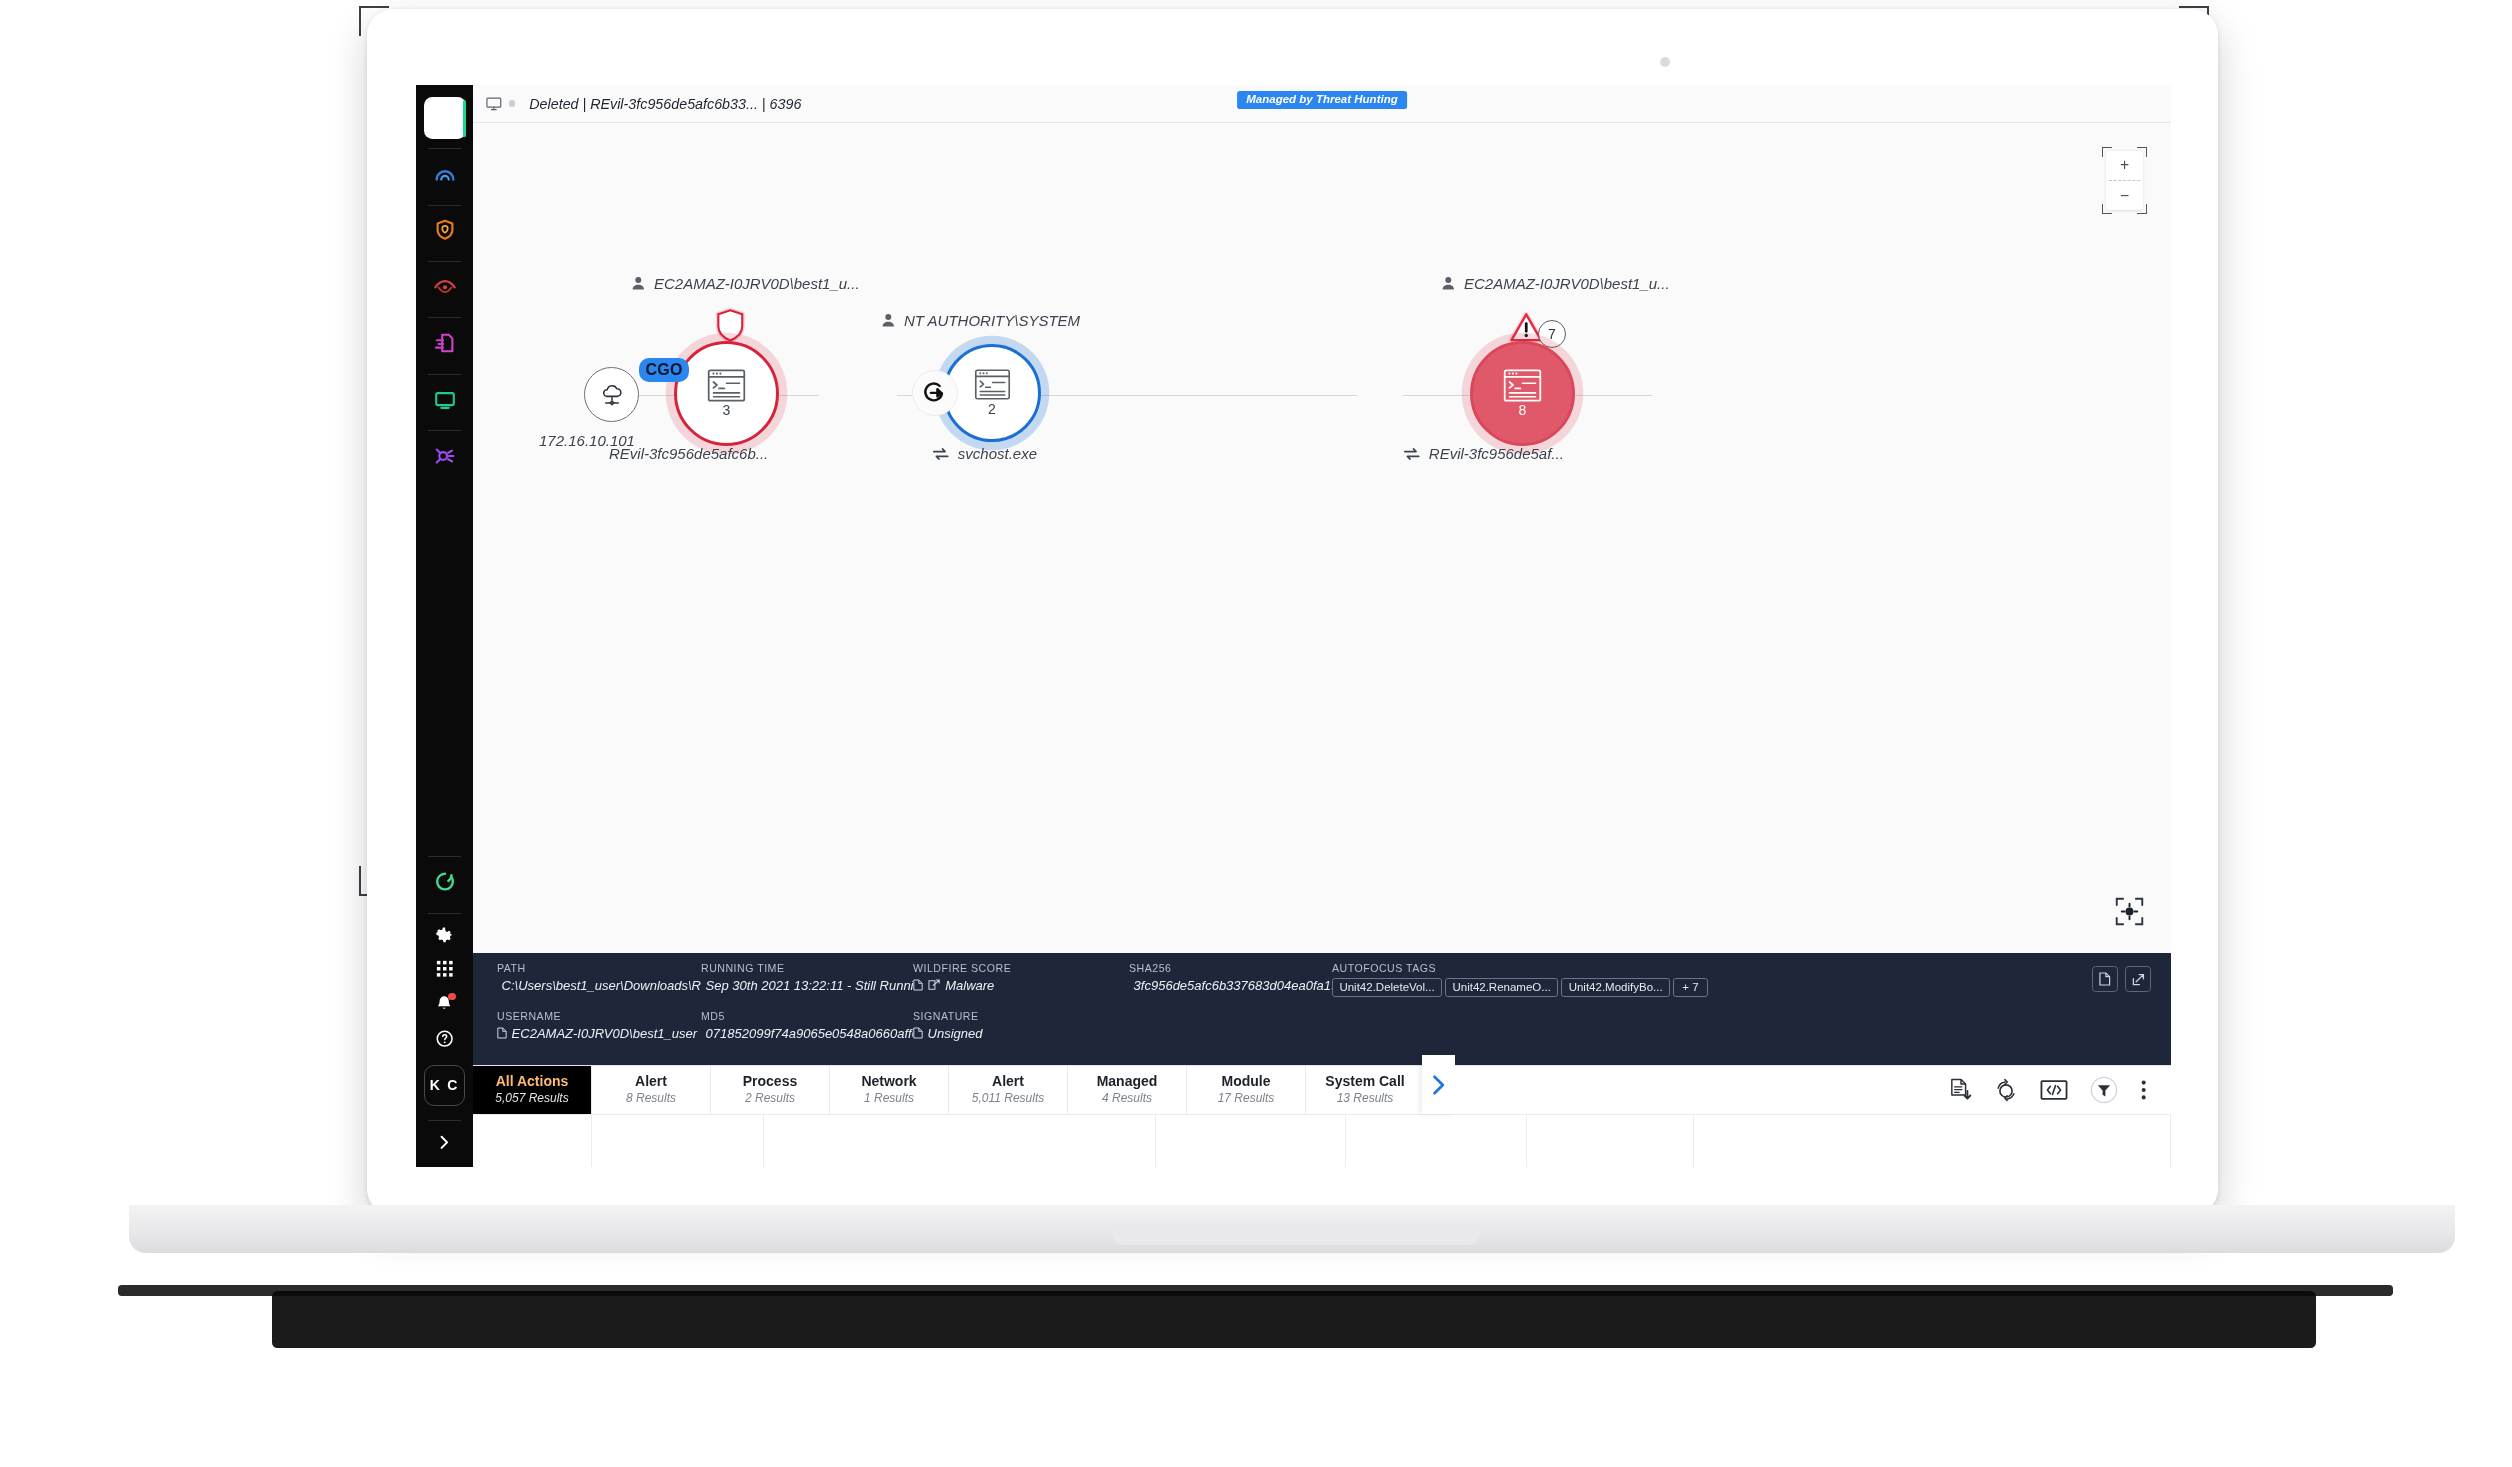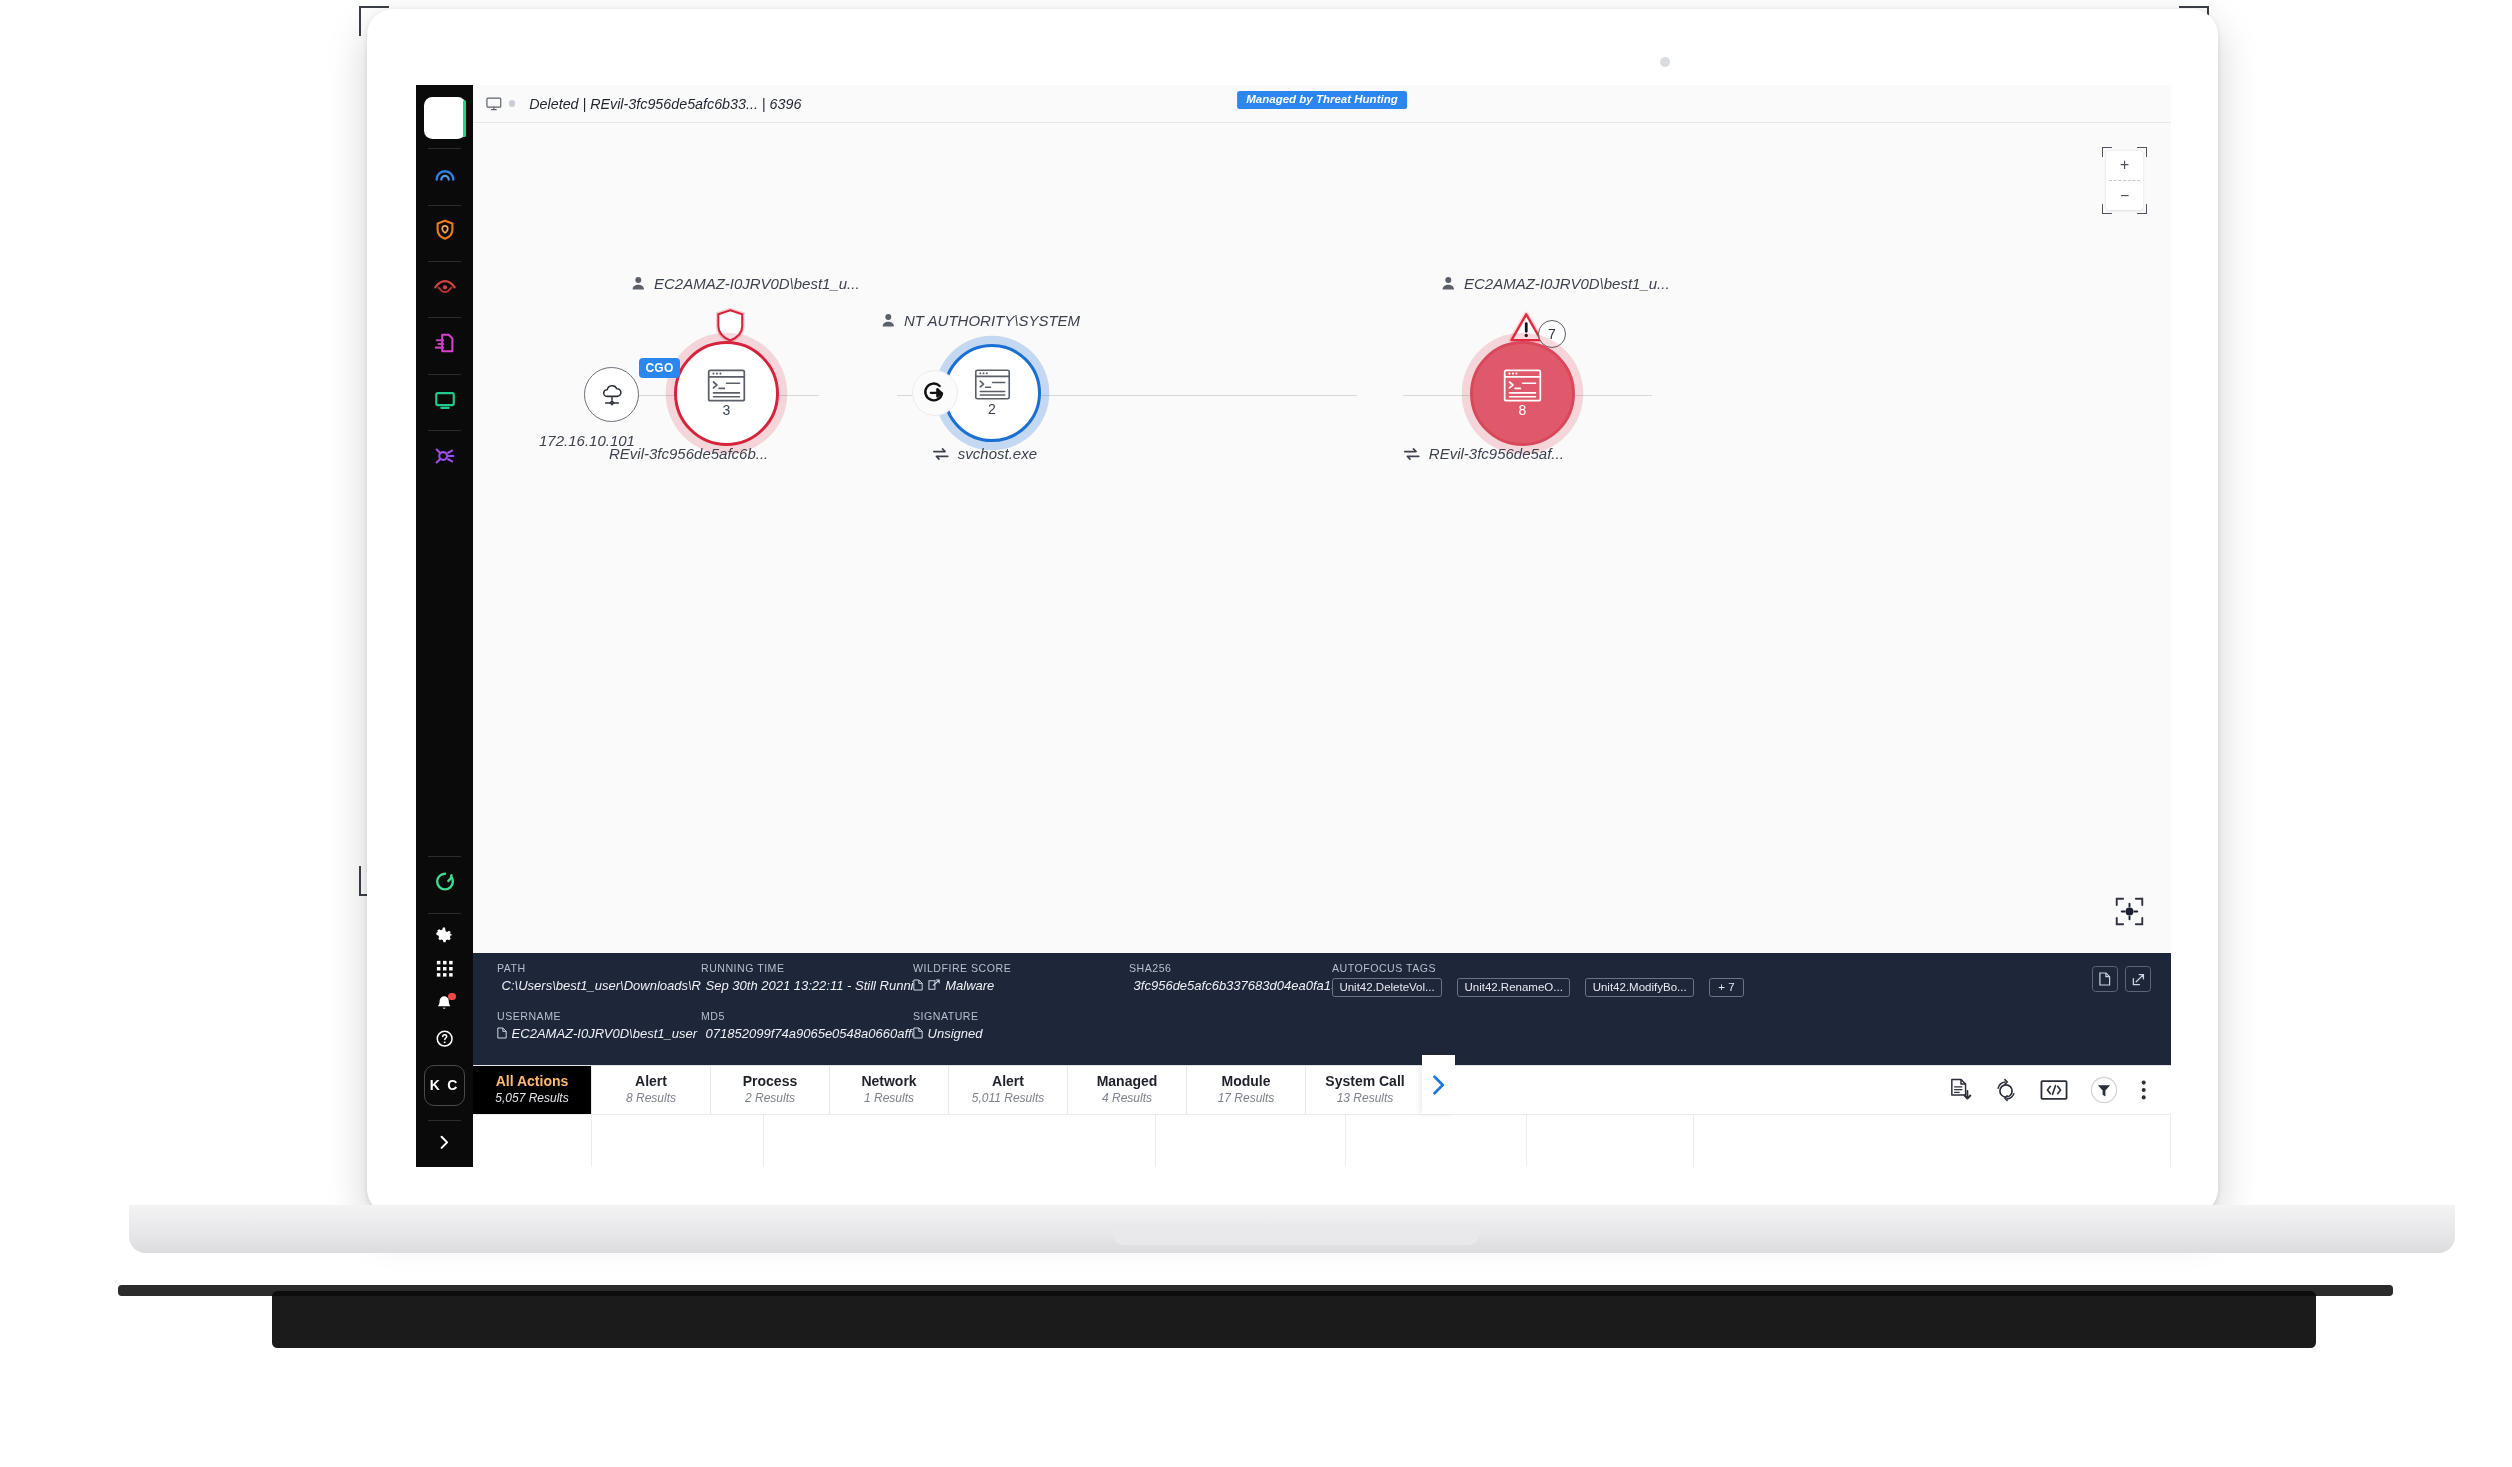--- a/index.html
+++ b/index.html
@@ -128,22 +128,22 @@
     display:flex;flex-direction:column;align-items:center;justify-content:center;
   }
   .ring-red{border:3.7px solid #d6233b;box-shadow:0 0 0 8.3px rgba(214,35,59,.17);}
   .ring-blue{border:3.7px solid #1a6fd4;box-shadow:0 0 0 8.3px rgba(26,111,212,.24);}
   .fill-red{background:#e0596a;border:3.7px solid #d9475b;box-shadow:0 0 0 8.3px rgba(214,35,59,.17);}
   .ring-plain{border:1.4px solid #6b7079;}
   .cnum{font-size:14px;color:#3d434e;margin-top:0.9px;}
   .cnum.light{color:#ffffff;}
 
   .cgo-badge{
-    position:absolute;background:#2b86f0;color:#ffffff;font-weight:700;font-size:12px;
-    padding:2.8px 6.4px 3.7px;border-radius:4px;letter-spacing:0.3px;
+    position:absolute;background:#2b86f0;color:#0f172a;font-weight:700;font-size:16px;
+    padding:2.8px 6.4px 3.7px;border-radius:10px;letter-spacing:0.3px;
   }
   .stem{position:absolute;width:1.8px;background:#e05a6b;}
   .count-bubble{
     position:absolute;width:26px;height:26px;border-radius:50%;background:#fff;
     border:1.4px solid #585d66;display:flex;align-items:center;justify-content:center;
     font-size:14px;color:#2c313a;
   }
   .inject-badge{
     position:absolute;width:44px;height:44px;border-radius:50%;background:#fbfbfb;
     border:0.9px solid #ececec;display:flex;align-items:center;justify-content:center;
@@ -159,21 +159,21 @@
   .dcol.c1{width:204px;} .dcol.c2{width:212px;} .dcol.c3{width:216px;}
   .dcol.c4{width:203px;} .dcol.c5{width:auto;}
   .dlabel{
     color:#b8bfce;font-size:10.6px;letter-spacing:0.5px;text-transform:uppercase;margin-bottom:3.7px;
   }
   .dvalue{
     color:#eef1f6;font-size:13px;font-style:italic;white-space:nowrap;
     display:flex;align-items:center;gap:4.6px;overflow:hidden;
   }
   .drow2{margin-top:13px;}
-  .tagwrap{display:flex;gap:15px;align-items:center;}
+  .tagwrap{display:flex;gap:3px;align-items:center;}
   .tag{
     border:0.9px solid #6b7par;border:0.9px solid #6b7487;border-radius:2.8px;color:#e7eaf1;
     font-size:11.5px;padding:2.8px 6.4px;white-space:nowrap;
   }
   .tag.plus{padding:2.8px 8.3px;}
   .panel-actions{position:absolute;right:20px;top:13px;display:flex;gap:7.4px;}
   .pabtn{
     width:24px;height:24px;border:0.9px solid #5d6678;border-radius:3.7px;
     display:flex;align-items:center;justify-content:center;cursor:pointer;
   }

